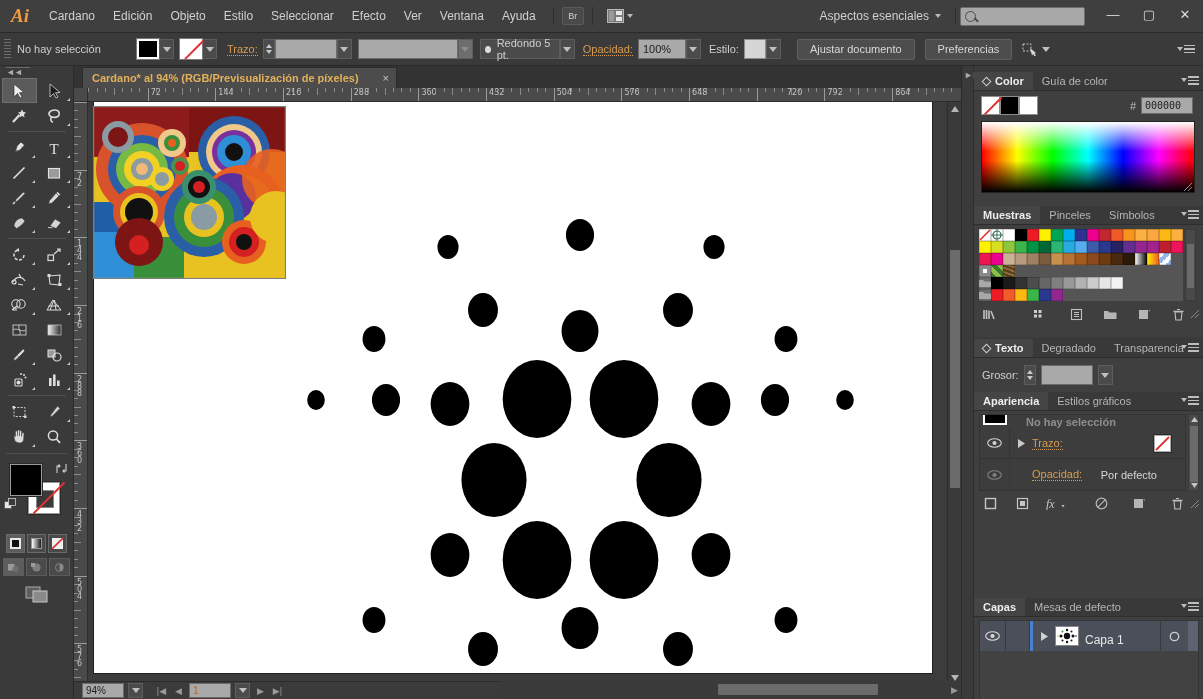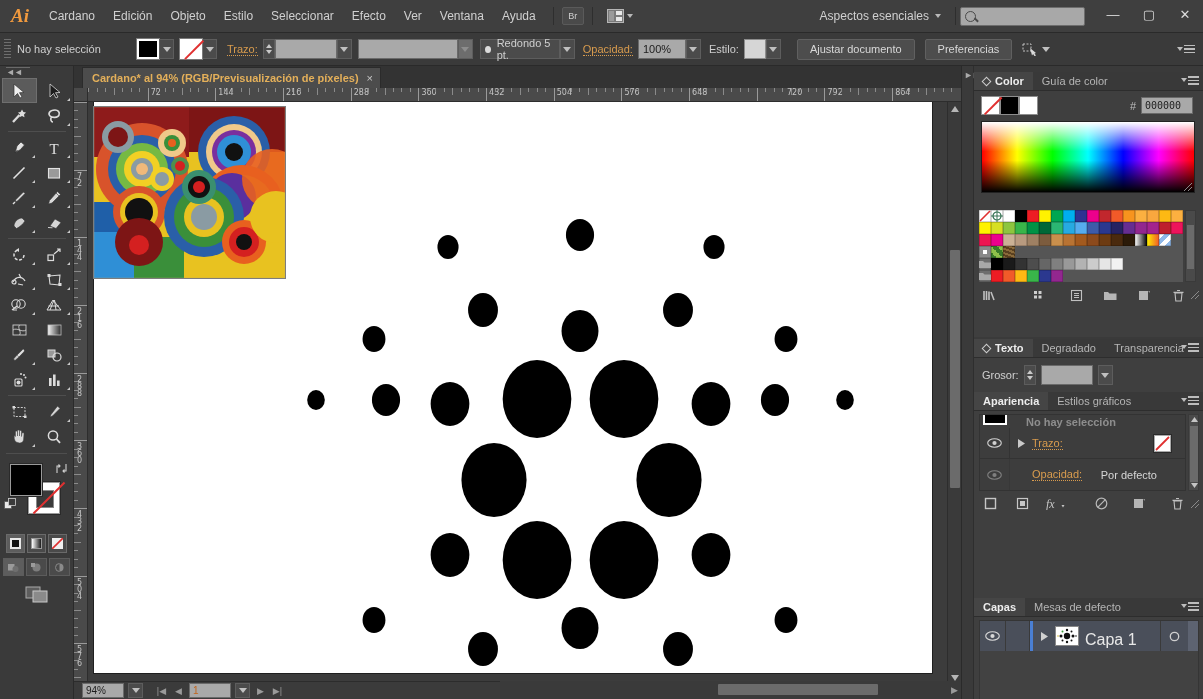--- a/index.html
+++ b/index.html
@@ -118,21 +118,21 @@
   .dm { width:21px;height:18px; background:#4a4a4a; border:1px solid #5c5c5c;
      display:flex;align-items:center;justify-content:center;}
   .dm.on { background:#5d5d5d; }
   .screenmode { display:flex; justify-content:center; margin-top:8px; }
 
   
   .docarea { position:absolute; left:74px; top:66px; width:887px; height:633px; background:#3c3c3c; }
   .tabbar { height:22px; background:#333; display:flex; align-items:flex-end; }
   .doctab {
     height:21px; background:#4c4c4c; border:1px solid #2b2b2b; border-bottom:none;
-    display:flex; align-items:center; gap:8px; padding:0 7px 0 9px;
+    display:flex; align-items:center; gap:24px; padding:0 7px 0 9px;
     color:#e4b05a; font-size:11px; font-weight:bold; white-space:nowrap;
     margin-left:8px;
   }
   .doctab .closex { color:#c6c6c6; font-size:11px; font-weight:normal; }
   .ruler-h { position:absolute; left:0; top:22px; width:887px; height:14px;
     background:#4a4a4a; border-bottom:1px solid #2d2d2d; overflow:hidden; }
   .ruler-v { position:absolute; left:0; top:36px; width:14px; height:597px;
     background:#4a4a4a; border-right:1px solid #2d2d2d; overflow:hidden; }
   .rcorner { position:absolute; left:0; top:22px; width:14px; height:14px; background:#4a4a4a;
     border-right:1px solid #2d2d2d; border-bottom:1px solid #2d2d2d; z-index:3;}
@@ -232,21 +232,21 @@
      box-shadow:0 0 0 1px #2a2a2a; }
 
   .layerrow { height:30px; display:flex; align-items:center; background:#4a4f5a; }
   .lyr-eye { width:26px; display:flex; align-items:center; justify-content:center;
     border-right:1px solid #3a3a3a; height:100%; }
   .lyr-lock { width:24px; border-right:1px solid #3a3a3a; height:100%; }
   .lyr-sel { width:3px; height:100%; background:#4a7fd4; }
   .lyr-tri { width:22px; display:flex; align-items:center; justify-content:center;}
   .lyr-thumb { width:24px; height:20px; background:#fff; border:1px solid #888; position:relative;
      overflow:hidden; margin-right:6px; }
-  .lyr-name { flex:1; font-size:16px; color:#e8e8e8;margin-top:8px; }
+  .lyr-name { flex:1; font-size:12px; color:#e8e8e8;margin-top:8px; }
   .lyr-target { width:28px; display:flex; align-items:center; justify-content:center;
      border-left:1px solid #3a3a3a; height:100%;}
   .layerlist { height:128px; background:#424242; border:1px solid #353535; }
 </style>
 </head>
 <body>
 
 <div class="app">
 
   <div class="menubar">
@@ -1014,20 +1014,33 @@
           <span class="hexfld">000000</span>
           <span style="width:4px"></span>
         </div>
         <div class="spectrum">
           <span class="resize-grip"></span>
         </div>
       </div>
     </div>
 
     <div class="panel" style="top:140px; height:131px;">
+      <div class="ptabs">
+        <div class="ptab active">Muestras</div>
+        <div class="ptab">Pinceles</div>
+        <div class="ptab">Símbolos</div>
+        <span class="pmenu">
+          <i class="tr"></i>
+          <i class="bars">
+              <span></span>
+              <span></span>
+              <span></span>
+            </i>
+        </span>
+      </div>
       <div class="pbody" style="padding:4px 5px 4px;">
         <div class="swpanel-body">
           <div class="swgrid" id="swGrid">
               <i class="swc" style="background: rgb(255, 255, 255); position: relative;">
                 <svg width="12" height="12" style="display:block">
                   <line x1="1" y1="11" x2="11" y2="1" stroke="#e03030" stroke-width="1.6"></line>
                 </svg>
               </i>
               <i class="swc" style="background: rgb(255, 255, 255);">
                 <svg width="12" height="12" style="display:block">

